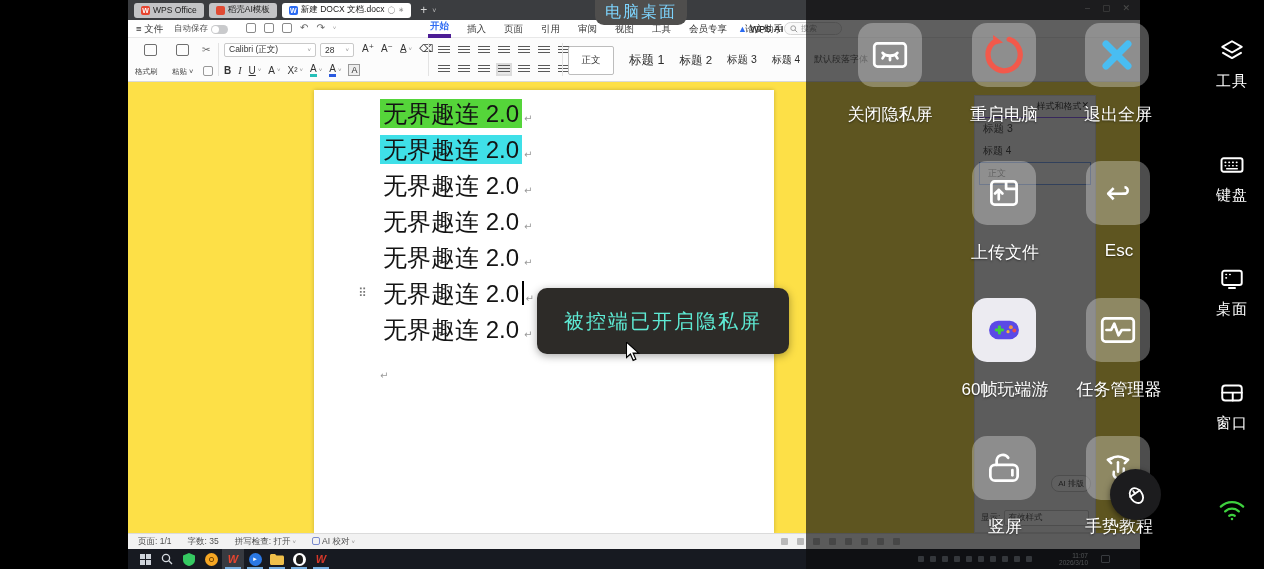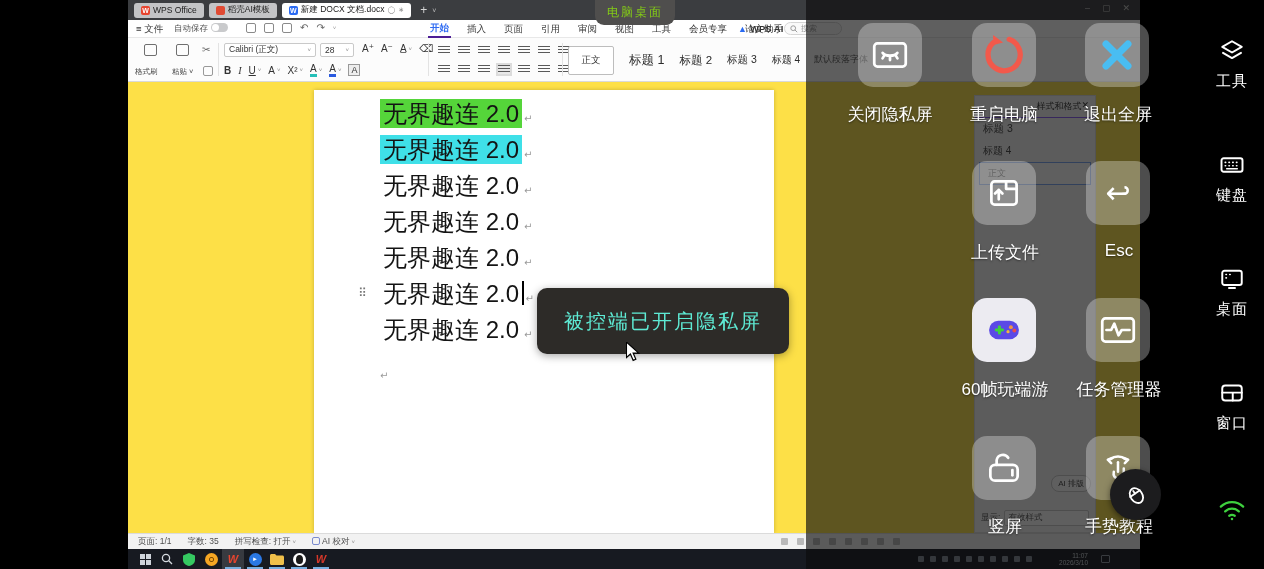--- a/index.html
+++ b/index.html
@@ -19,29 +19,29 @@
   .tico.docer{background:#e04a33;}
   .tico.docx{background:#2a6af2;}
   .tab .tmini{color:#8a8a8a;font-size:7px;}
   .tab-plus{color:#d5d5d5;font-size:12px;margin-left:4px;}
   .tab-caret{color:#bdbdbd;font-size:7px;}
   .winctl{position:absolute;right:10px;top:3px;display:flex;gap:12px;color:#c3c3c3;font-size:9px;}
 
   
   .menubar{position:relative;height:18px;background:#ffffff;border-bottom:1px solid #e8e8e8;font-size:9.5px;color:#3a3a3a;}
   .mb-file{position:absolute;left:8px;top:3px;}
-  .mb-autosave{position:absolute;left:46px;top:3px;display:flex;align-items:flex-start;gap:3px;font-size:8.5px;color:#555;}
+  .mb-autosave{position:absolute;left:46px;top:3px;display:flex;align-items:center;gap:3px;font-size:8.5px;color:#555;}
   .toggle{width:17px;height:9px;border-radius:5px;background:#c9cacc;position:relative;}
   .toggle i{position:absolute;left:1px;top:1px;width:7px;height:7px;border-radius:50%;background:#fff;}
   .mb-quick{position:absolute;left:118px;top:2px;display:flex;align-items:center;gap:8px;color:#666;}
   .qbox{width:10px;height:10px;border:1px solid #8a8a8a;border-radius:2px;}
   .qglyph{font-size:10px;line-height:12px;}
   .mb-tabs{position:absolute;left:300px;top:0;height:18px;display:flex;align-items:center;gap:14px;}
   .mb-item{padding:1px 2px;cursor:default;}
-  .mb-item.active{color:#2f6bf2;border-bottom:2px solid #4c1d95;font-weight:bold;}
+  .mb-item.active{color:#2f6bf2;border-bottom:6px solid #4c1d95;font-weight:bold;}
   .mb-ai{position:absolute;left:610px;top:3px;display:flex;align-items:center;gap:3px;font-weight:bold;color:#333;}
   .ai-logo{color:#2a6af2;font-size:9px;}
   .mb-search{position:absolute;left:656px;top:2px;width:58px;height:13px;border:1px solid #d6d6d6;border-radius:7px;display:flex;align-items:center;gap:3px;padding:0 5px;color:#9a9a9a;font-size:8px;background:#fafafa;}
 
   
   .toolbar{position:relative;height:44px;background:#fcfcfc;border-bottom:1px solid #d9d9d9;}
   .vsep{position:absolute;top:5px;bottom:5px;width:1px;background:#e3e3e3;}
   .tb-label{position:absolute;font-size:7.5px;color:#454545;}
   .pic{position:absolute;border:1px solid #6f6f6f;border-radius:2px;}
   .fmt-sel{position:absolute;height:14px;border:1px solid #c9c9c9;border-radius:2px;background:#fff;font-size:8.5px;color:#333;display:flex;align-items:center;justify-content:space-between;padding:0 4px;}
@@ -100,22 +100,22 @@
   .tk-circle{width:13px;height:13px;border-radius:50%;}
   .tray{position:absolute;right:108px;display:flex;gap:6px;align-items:center;}
   .tray .tdot{width:6px;height:6px;background:#808996;border-radius:1px;}
   .clock{position:absolute;right:52px;text-align:right;font-size:6.5px;line-height:7.5px;color:#ccd2da;}
   .notif{position:absolute;right:30px;width:9px;height:8px;border:1px solid #8d96a2;border-radius:1px;}
 
   
   .veil{position:absolute;left:806px;top:0;width:334px;height:569px;background:rgba(12,12,12,.66);z-index:5;}
 
   
-  .toppill{position:absolute;left:595px;top:0;width:80px;height:25px;background:#4f4e4d;border-radius:0 0 9px 9px;
-           display:flex;align-items:center;justify-content:center;color:#84cc16;font-size:12px;letter-spacing:2px;z-index:10;}
+  .toppill{position:absolute;left:595px;top:0;width:92px;height:25px;background:#4f4e4d;border-radius:0 0 9px 9px;
+           display:flex;align-items:center;justify-content:center;color:#7dd3fc;font-size:16px;letter-spacing:2px;z-index:10;}
   .toast{position:absolute;left:537px;top:288px;width:252px;height:66px;background:#2d2b28;border-radius:10px;
          display:flex;align-items:center;justify-content:center;color:#5eead4;font-size:20px;letter-spacing:2px;z-index:10;box-shadow:0 2px 8px rgba(0,0,0,.35);}
   .rbtn{position:absolute;width:64px;height:64px;border-radius:15px;background:rgba(255,255,255,.30);
         display:flex;align-items:center;justify-content:center;z-index:10;}
   .rbtn-solid{background:rgba(243,242,249,.95);}
   .rlabel{position:absolute;transform:translateX(-50%);color:#ffffff;font-size:17px;white-space:nowrap;z-index:10;text-shadow:0 1px 2px rgba(0,0,0,.5);}
   .esc-glyph{color:#fff;font-size:30px;font-family:"DejaVu Sans",sans-serif;line-height:1;}
   .mousebtn{position:absolute;left:1110px;top:469px;width:51px;height:51px;border-radius:50%;background:#1c1c1e;z-index:11;
             display:flex;align-items:center;justify-content:center;box-shadow:0 2px 6px rgba(0,0,0,.5);}
 

